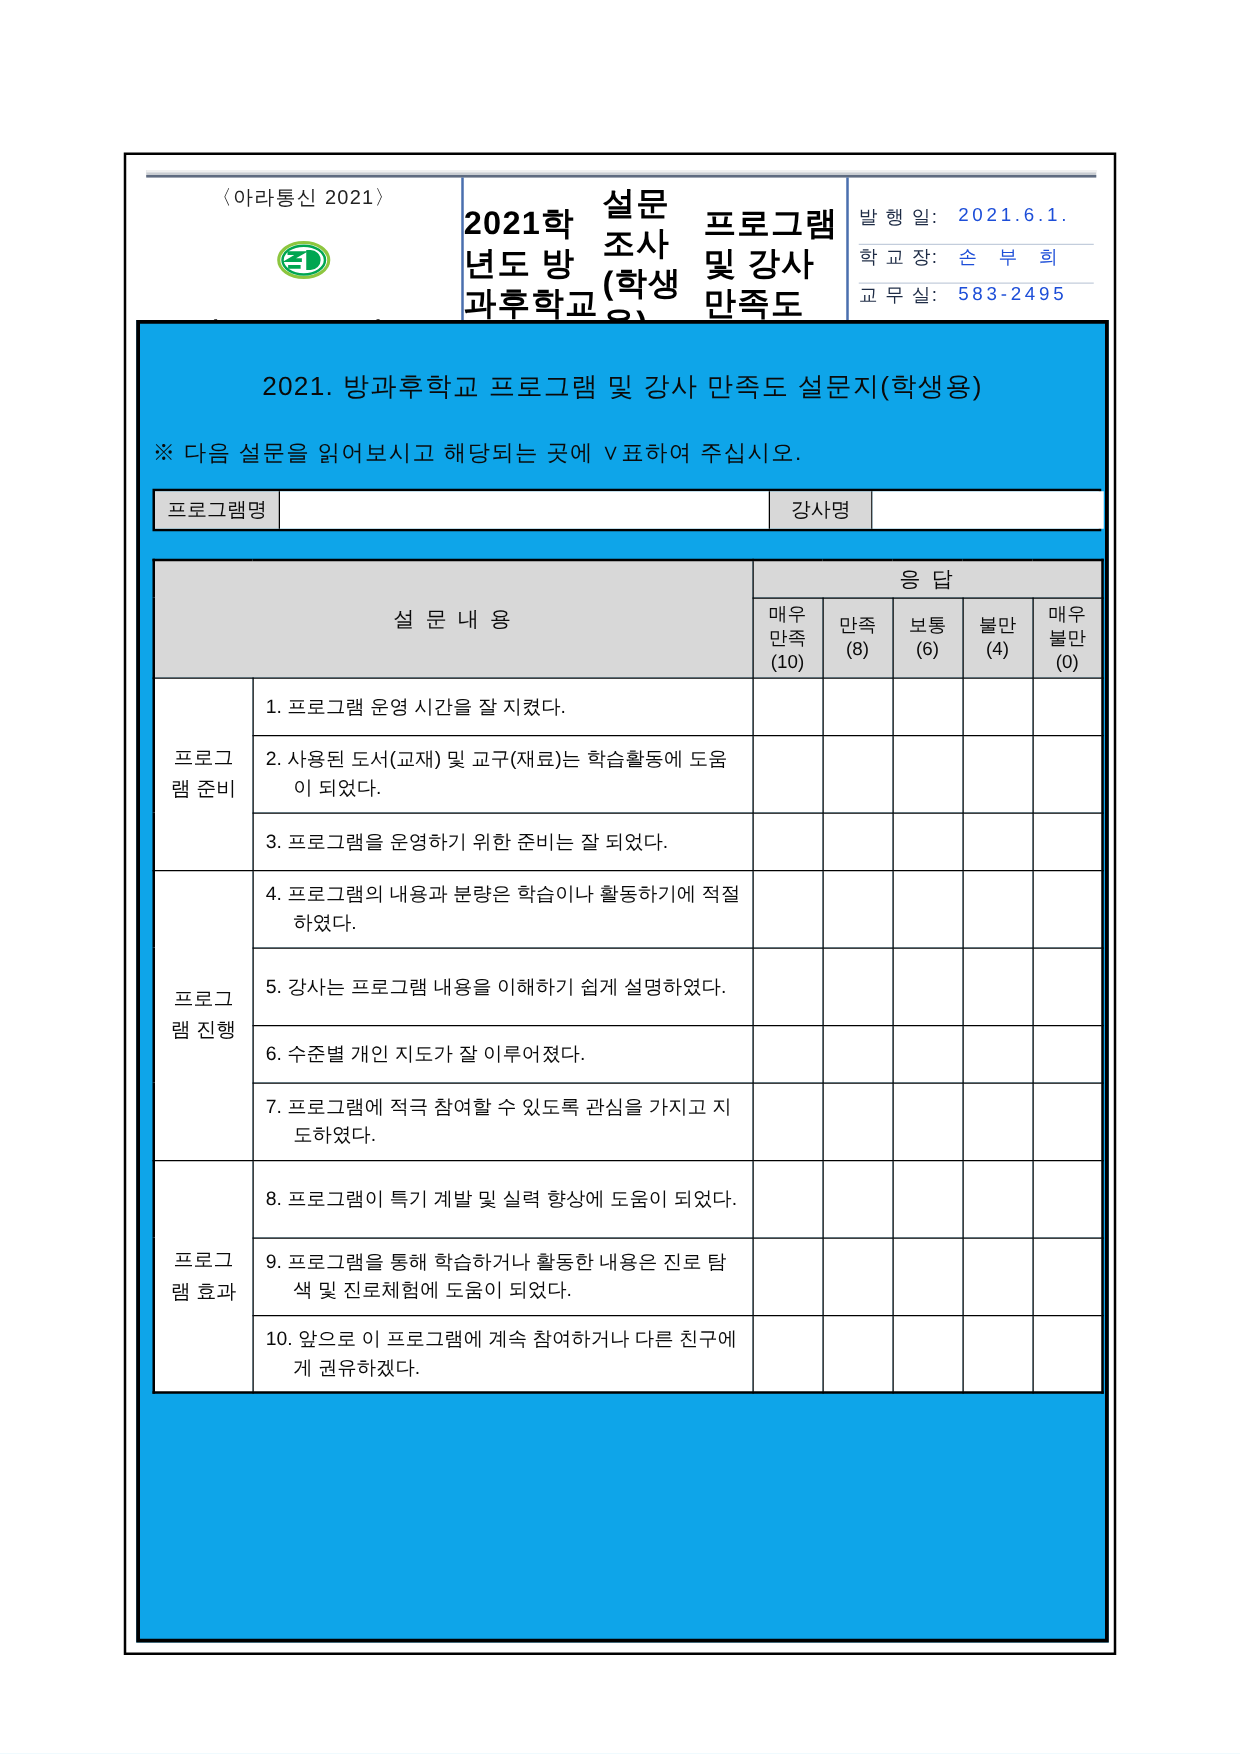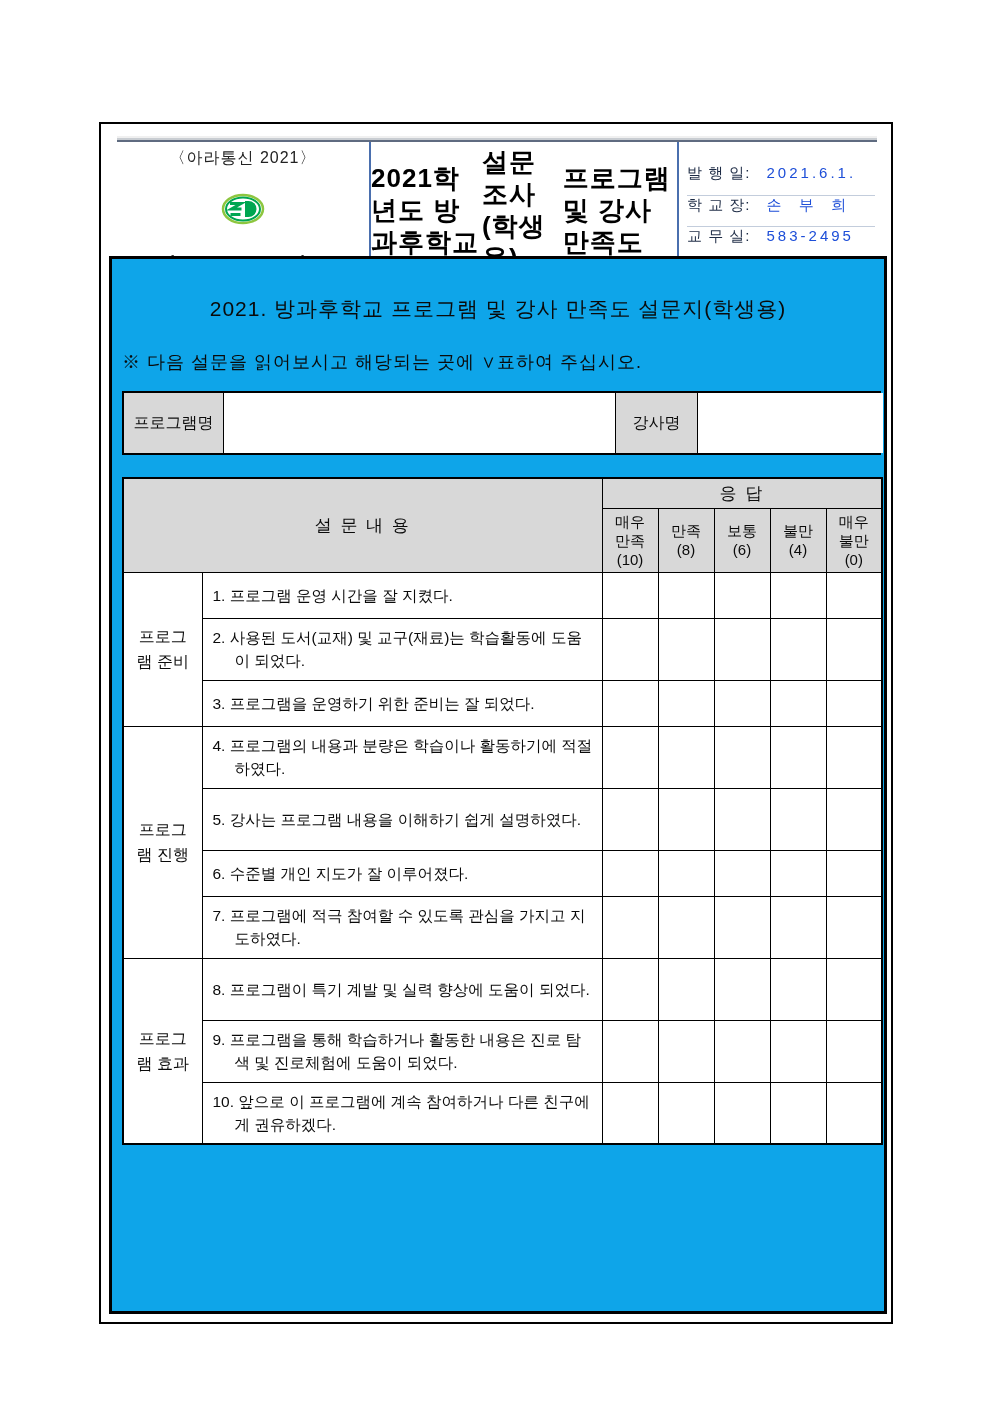--- a/index.html
+++ b/index.html
@@ -49,21 +49,21 @@
   }
   .greet-line1 { padding-left: 12px; }
   .greet-body { text-indent: 6px; }
   .greet-highlight { color: #1c1ccd; font-weight: bold; font-style: italic; }
   .greet-sign { text-align: center; }
 
   .instruction { margin: 27px 10px 0 10px; font-size: 18px; letter-spacing: 1px; color: #0a0a0a; }
 
   
   .field-row {
-    margin: 17px 0 0 10px; width: 759px; height: 64px;
+    margin: 17px 0 0 10px; width: 759px; height: 34px;
     display: grid; grid-template-columns: 100px 392px 82px 185px;
     border: 2px solid #000;
   }
   .field-label {
     background: #d8d8d8; display: flex; align-items: center; justify-content: center;
     font-size: 16px; border-right: 1px solid #000; color: #0a0a0a;
   }
   .field-input { background: #fff; }
   .field-input.first { border-right: 1px solid #000; }
 

